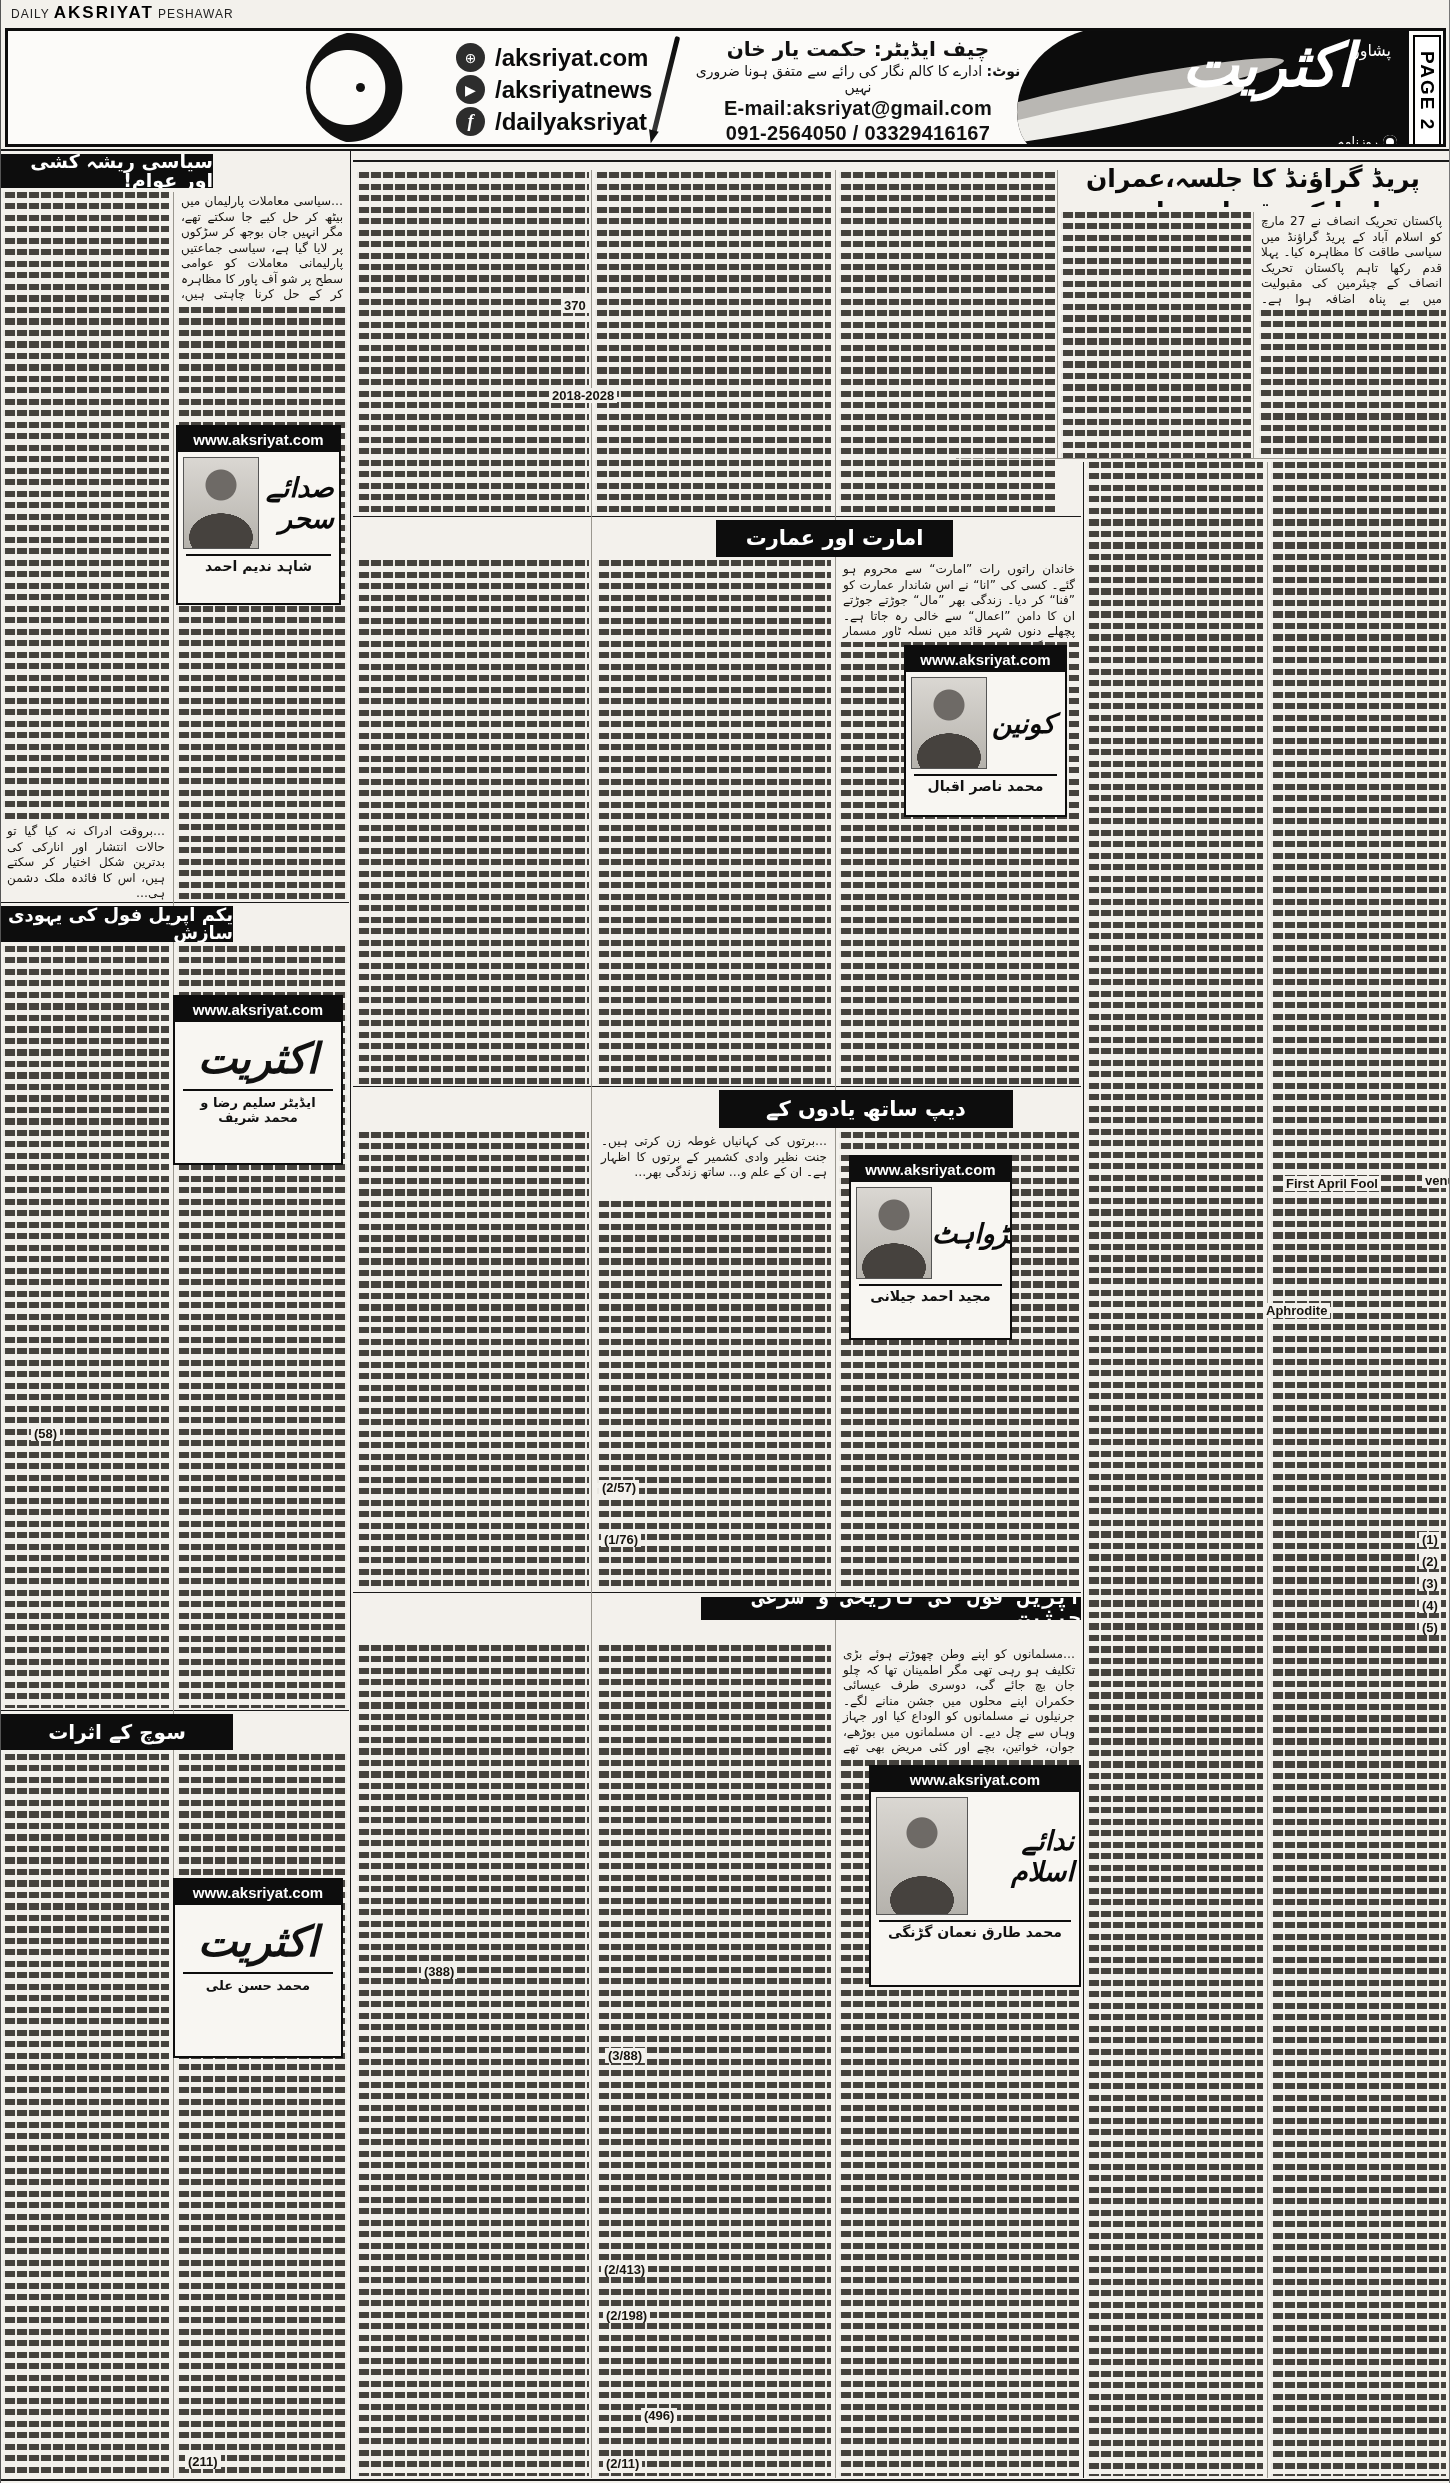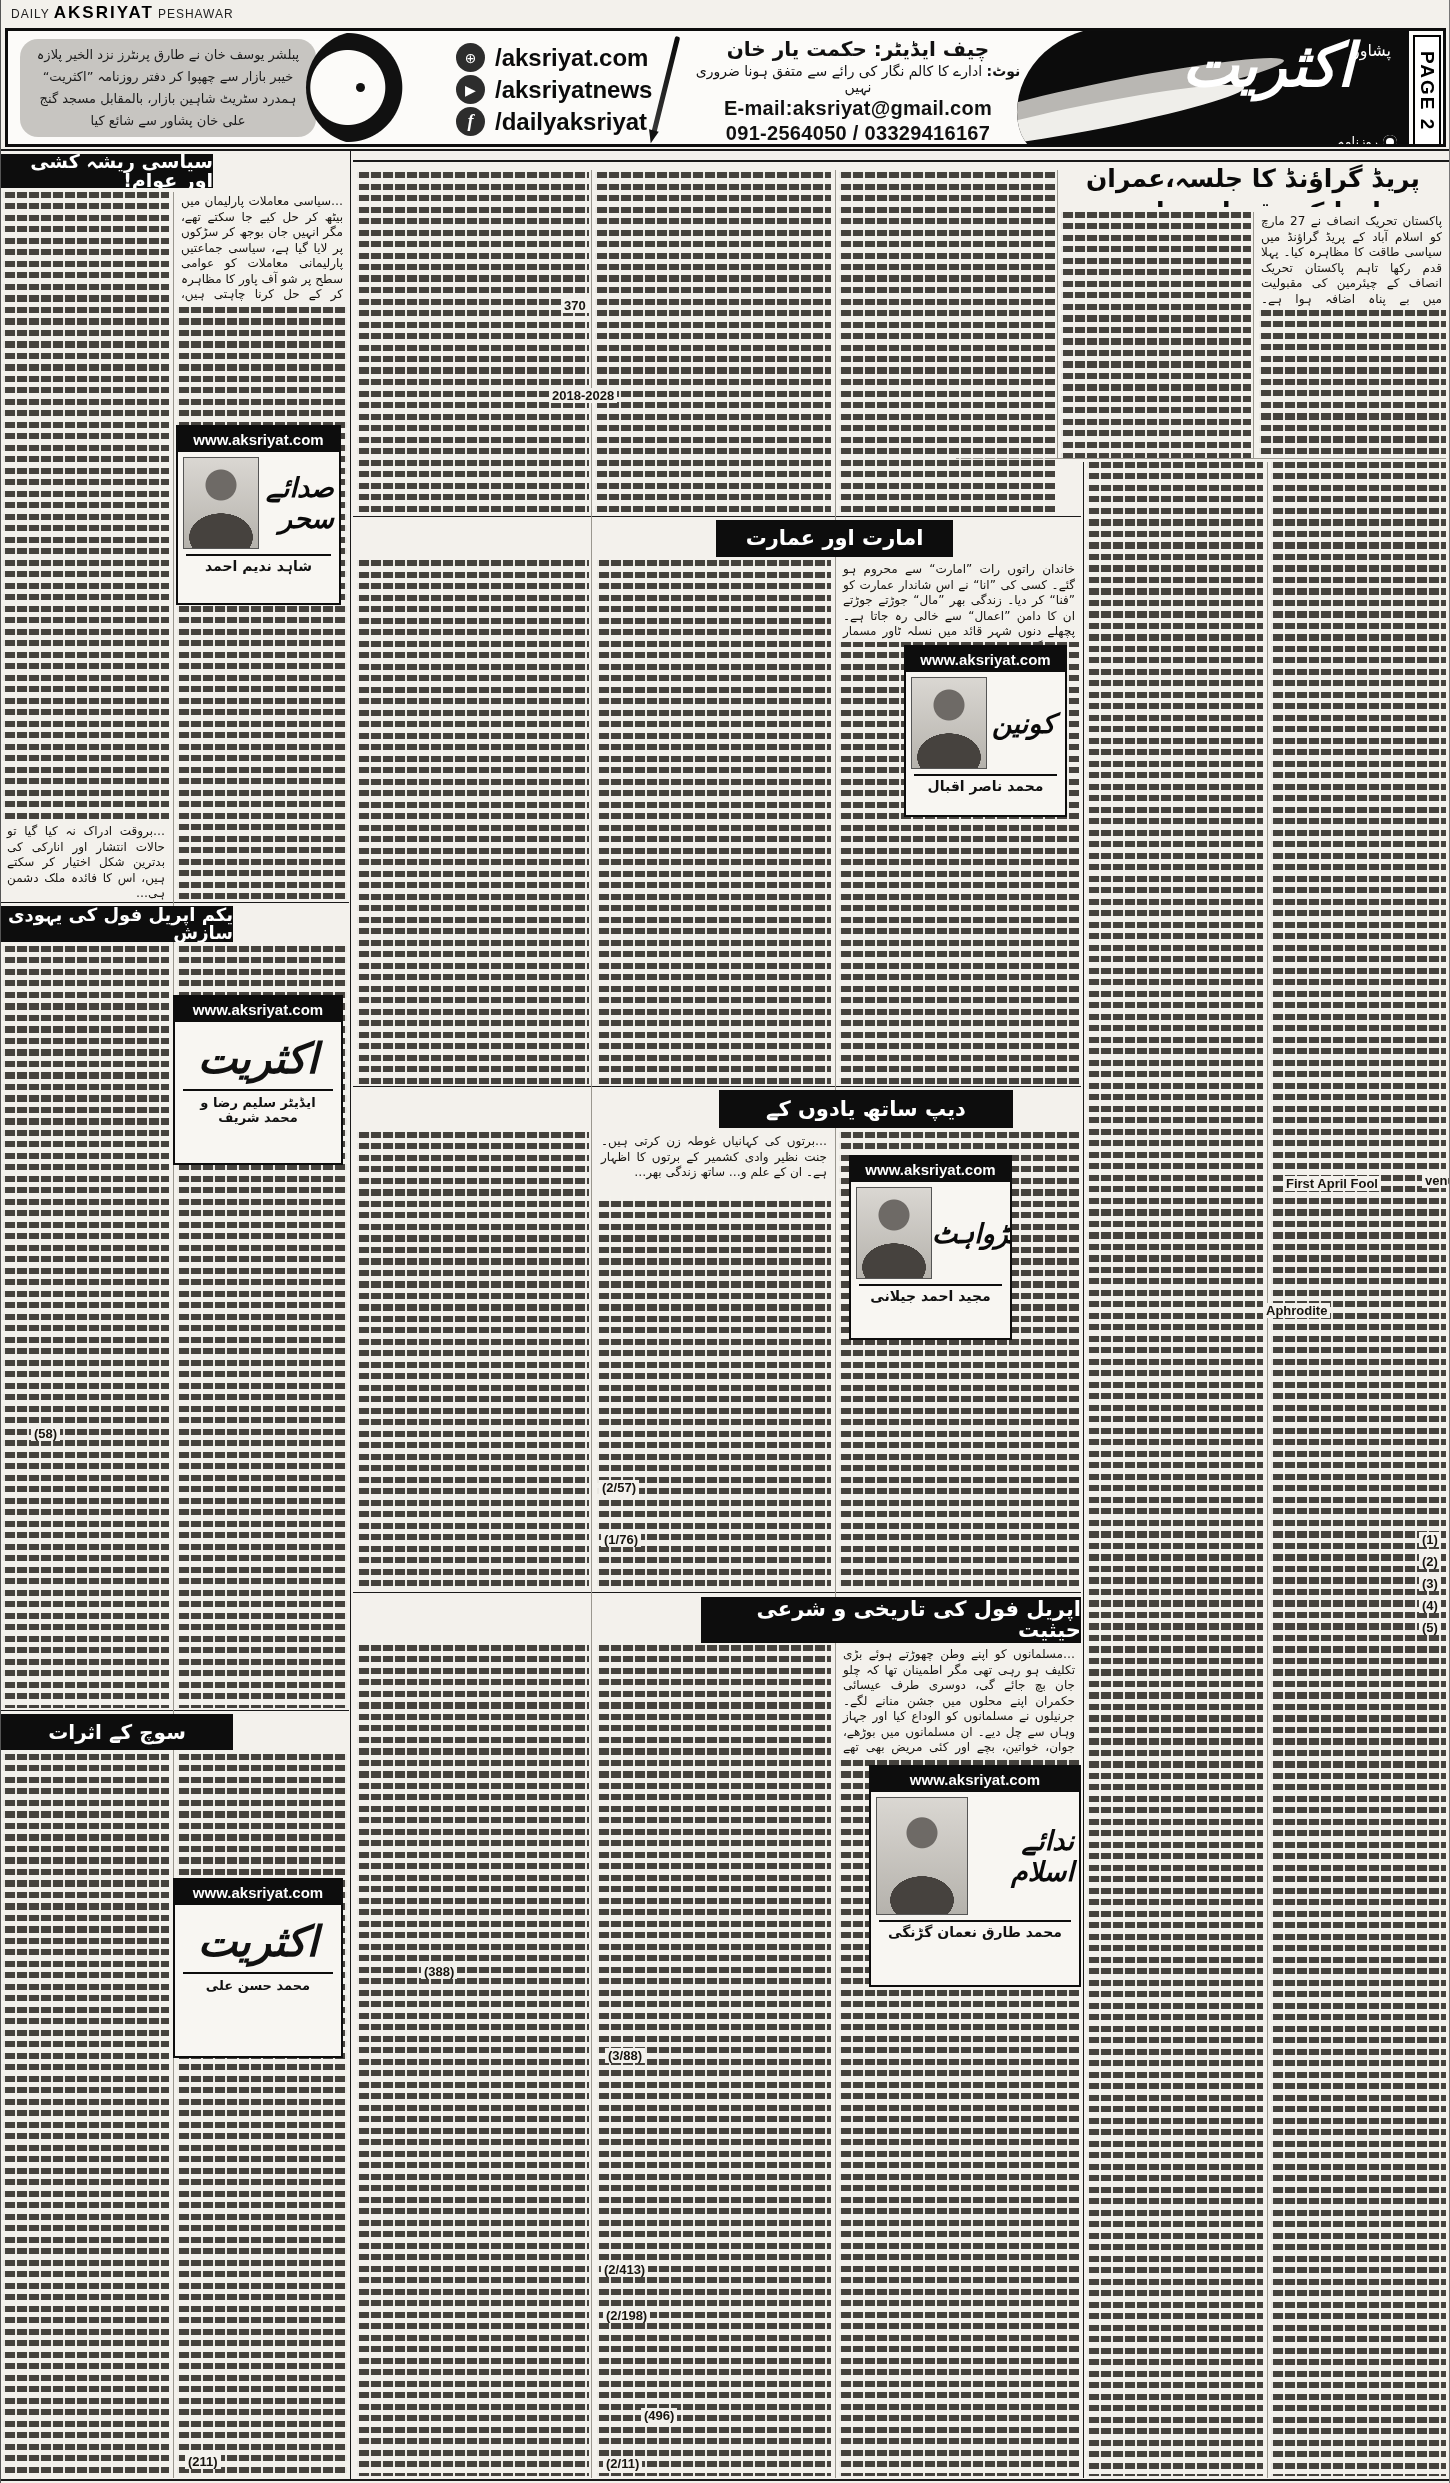--- a/index.html
+++ b/index.html
@@ -89,21 +89,20 @@
 
 <div class="page">
 
   <div class="topstrip">
     <span class="t1">DAILY</span>
     <span class="t2">AKSRIYAT</span>
     <span class="t3">PESHAWAR</span>
   </div>
 
   <div class="masthead">
-    <div class="pubbox">پبلشر یوسف خان نے طارق پرنٹرز نزد الخیر پلازہ خیبر بازار سے چھپوا کر دفتر روزنامہ ”اکثریت“ ہمدرد سٹریٹ شاہین بازار، بالمقابل مسجد گنج علی خان پشاور سے شائع کیا</div>
     <div class="crescent"></div>
     <div class="social">
       <div class="srow">
         <span class="sic">⊕</span>
         <span class="shandle">/aksriyat.com</span>
       </div>
       <div class="srow">
         <span class="sic">▶</span>
         <span class="shandle">/aksriyatnews</span>
       </div>
@@ -172,21 +171,21 @@
   <div class="tx" style="left:838px;top:1645px;width:240px;height:831px;"></div>
   <div class="tx" style="left:1086px;top:462px;width:176px;height:2014px;"></div>
   <div class="tx" style="left:1270px;top:462px;width:175px;height:2014px;"></div>
 
   <div class="leadhl" style="left:1058px;top:163px;width:388px;height:44px;">پریڈ گراؤنڈ کا جلسہ،عمران خان ایک مقبول سیاسی لیڈرشپ</div>
   <div class="hbar" style="left:0;top:154px;width:212px;height:34px;font-size:19px;">سیاسی ریشہ کشی اور عوام!</div>
   <div class="hbar" style="left:0;top:906px;width:232px;height:36px;font-size:18px;">یکم اپریل فول کی یہودی سازش</div>
   <div class="hbar" style="left:0;top:1714px;width:232px;height:36px;font-size:20px;">سوچ کے اثرات</div>
   <div class="hbar" style="left:715px;top:520px;width:237px;height:37px;">امارت اور عمارت</div>
   <div class="hbar" style="left:718px;top:1090px;width:294px;height:38px;">دیپ ساتھ یادوں کے</div>
-  <div class="hbar" style="left:700px;top:1597px;width:380px;height:46px;">اپریل فول کی تاریخی و شرعی حیثیت</div>
+  <div class="hbar" style="left:700px;top:1597px;width:380px;height:23px;font-family:Liberation Mono, monospace;">اپریل فول کی تاریخی و شرعی حیثیت</div>
 
   <div class="ex" style="left:1256px;top:212px;width:189px;height:96px;">پاکستان تحریک انصاف نے 27 مارچ کو اسلام آباد کے پریڈ گراؤنڈ میں سیاسی طاقت کا مظاہرہ کیا۔ پہلا قدم رکھا تاہم پاکستان تحریک انصاف کے چیئرمین کی مقبولیت میں بے پناہ اضافہ ہوا ہے۔ وزیراعظم عمران خان…</div>
   <div class="ex" style="left:176px;top:192px;width:170px;height:110px;">…سیاسی معاملات پارلیمان میں بیٹھ کر حل کیے جا سکتے تھے، مگر انہیں جان بوجھ کر سڑکوں پر لایا گیا ہے، سیاسی جماعتیں پارلیمانی معاملات کو عوامی سطح پر شو آف پاور کا مظاہرہ کر کے حل کرنا چاہتی ہیں، مسلم لیگ (ن) کا…</div>
   <div class="ex" style="left:2px;top:822px;width:166px;height:78px;">…بروقت ادراک نہ کیا گیا تو حالات انتشار اور انارکی کی بدترین شکل اختیار کر سکتے ہیں، اس کا فائدہ ملک دشمن ہی…</div>
   <div class="ex" style="left:838px;top:560px;width:240px;height:82px;">خاندان راتوں رات ”امارت“ سے محروم ہو گئے۔ کسی کی ”انا“ نے اس شاندار عمارت کو ”فنا“ کر دیا۔ زندگی بھر ”مال“ جوڑتے جوڑتے ان کا دامن ”اعمال“ سے خالی رہ جاتا ہے۔ پچھلے دنوں شہر قائد میں نسلہ ٹاور مسمار کر دیا گیا اور اب کئی نسلوں کو اس کی قیمت چکانا پڑے گی۔ یہ عمارت ”زمین بوس“ ہونے سے کئی…</div>
   <div class="ex" style="left:596px;top:1132px;width:234px;height:64px;">…برتوں کی کہانیاں غوطہ زن کرتی ہیں۔ جنت نظیر وادی کشمیر کے برتوں کا اظہار ہے۔ ان کے علم و… ساتھ زندگی بھر…</div>
   <div class="ex" style="left:838px;top:1645px;width:240px;height:112px;">…مسلمانوں کو اپنے وطن چھوڑتے ہوئے بڑی تکلیف ہو رہی تھی مگر اطمینان تھا کہ چلو جان بچ جائے گی، دوسری طرف عیسائی حکمران اپنے محلوں میں جشن منانے لگے۔ جرنیلوں نے مسلمانوں کو الوداع کیا اور جہاز وہاں سے چل دیے۔ ان مسلمانوں میں بوڑھے، جوان، خواتین، بچے اور کئی مریض بھی تھے جب جہاز سمندر کے عین وسط…</div>
 
   <div class="abox" style="left:175px;top:425px;width:165px;height:180px;">
     <div class="abar">www.aksriyat.com</div>

